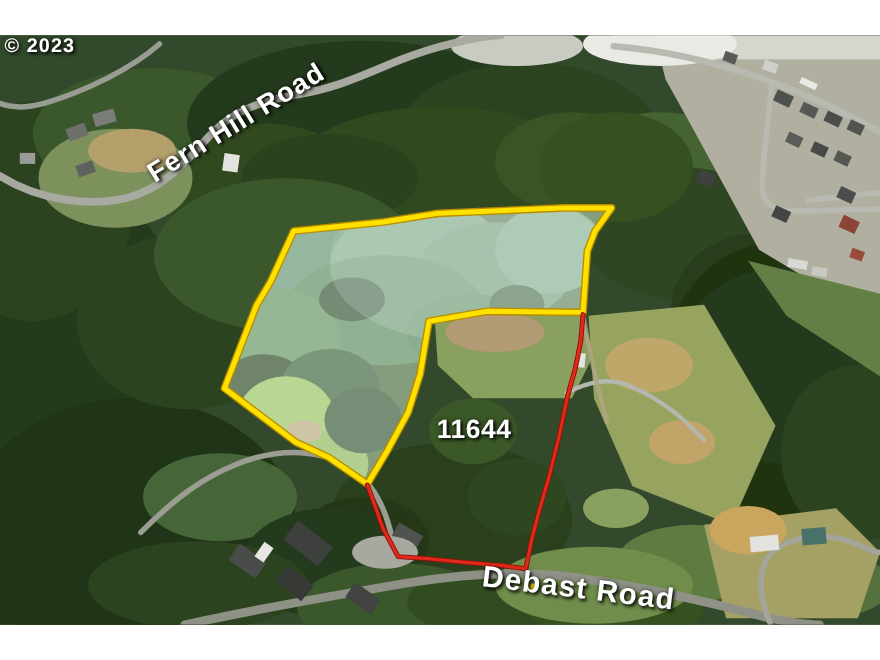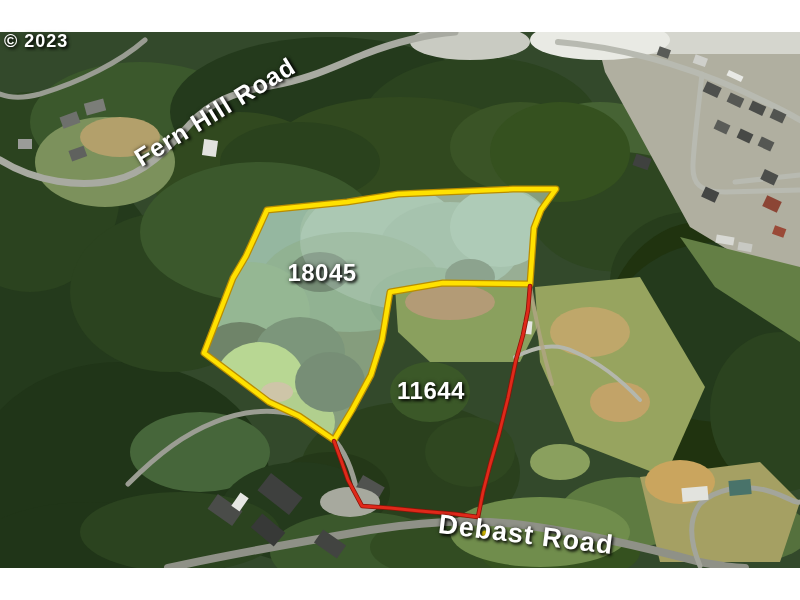--- a/index.html
+++ b/index.html
@@ -166,16 +166,15 @@
       <polygon points="267,178 347,170 398,162 513,157 556,157 541,178 534,196 530,252 443,251 390,260 382,308 371,343 352,378 334,408 299,384 269,370 204,321 233,246 246,224" fill="rgba(210,235,232,0.18)" stroke="#b98d00" stroke-width="7" stroke-linejoin="round"></polygon>
       <polygon points="267,178 347,170 398,162 513,157 556,157 541,178 534,196 530,252 443,251 390,260 382,308 371,343 352,378 334,408 299,384 269,370 204,321 233,246 246,224" fill="none" stroke="#FFE100" stroke-width="4.5" stroke-linejoin="round"></polygon>
       <polyline points="530,254 528,278 523,303 516,328 508,366 499,402 490,433 483,460 478,485 455,482 420,479 390,476 362,474 348,448 341,428 334,409" fill="none" stroke="#8a1408" stroke-width="4.5" stroke-linejoin="round" stroke-linecap="round"></polyline>
       <polyline points="530,254 528,278 523,303 516,328 508,366 499,402 490,433 483,460 478,485 455,482 420,479 390,476 362,474 348,448 341,428 334,409" fill="none" stroke="#E0291A" stroke-width="2.8" stroke-linejoin="round" stroke-linecap="round"></polyline>
       <circle cx="485" cy="502" r="3.5" fill="#FFE100"></circle>
     </svg>
   </div>
 
   <div class="label copyright">© 2023</div>
   <div class="label road-label fern">Fern Hill Road</div>
-  <div class="label parcel-label p18045">18045</div>
   <div class="label parcel-label p18046">11644</div>
   <div class="label road-label debast">Debast Road</div>
 </div>
 
 </body></html>

